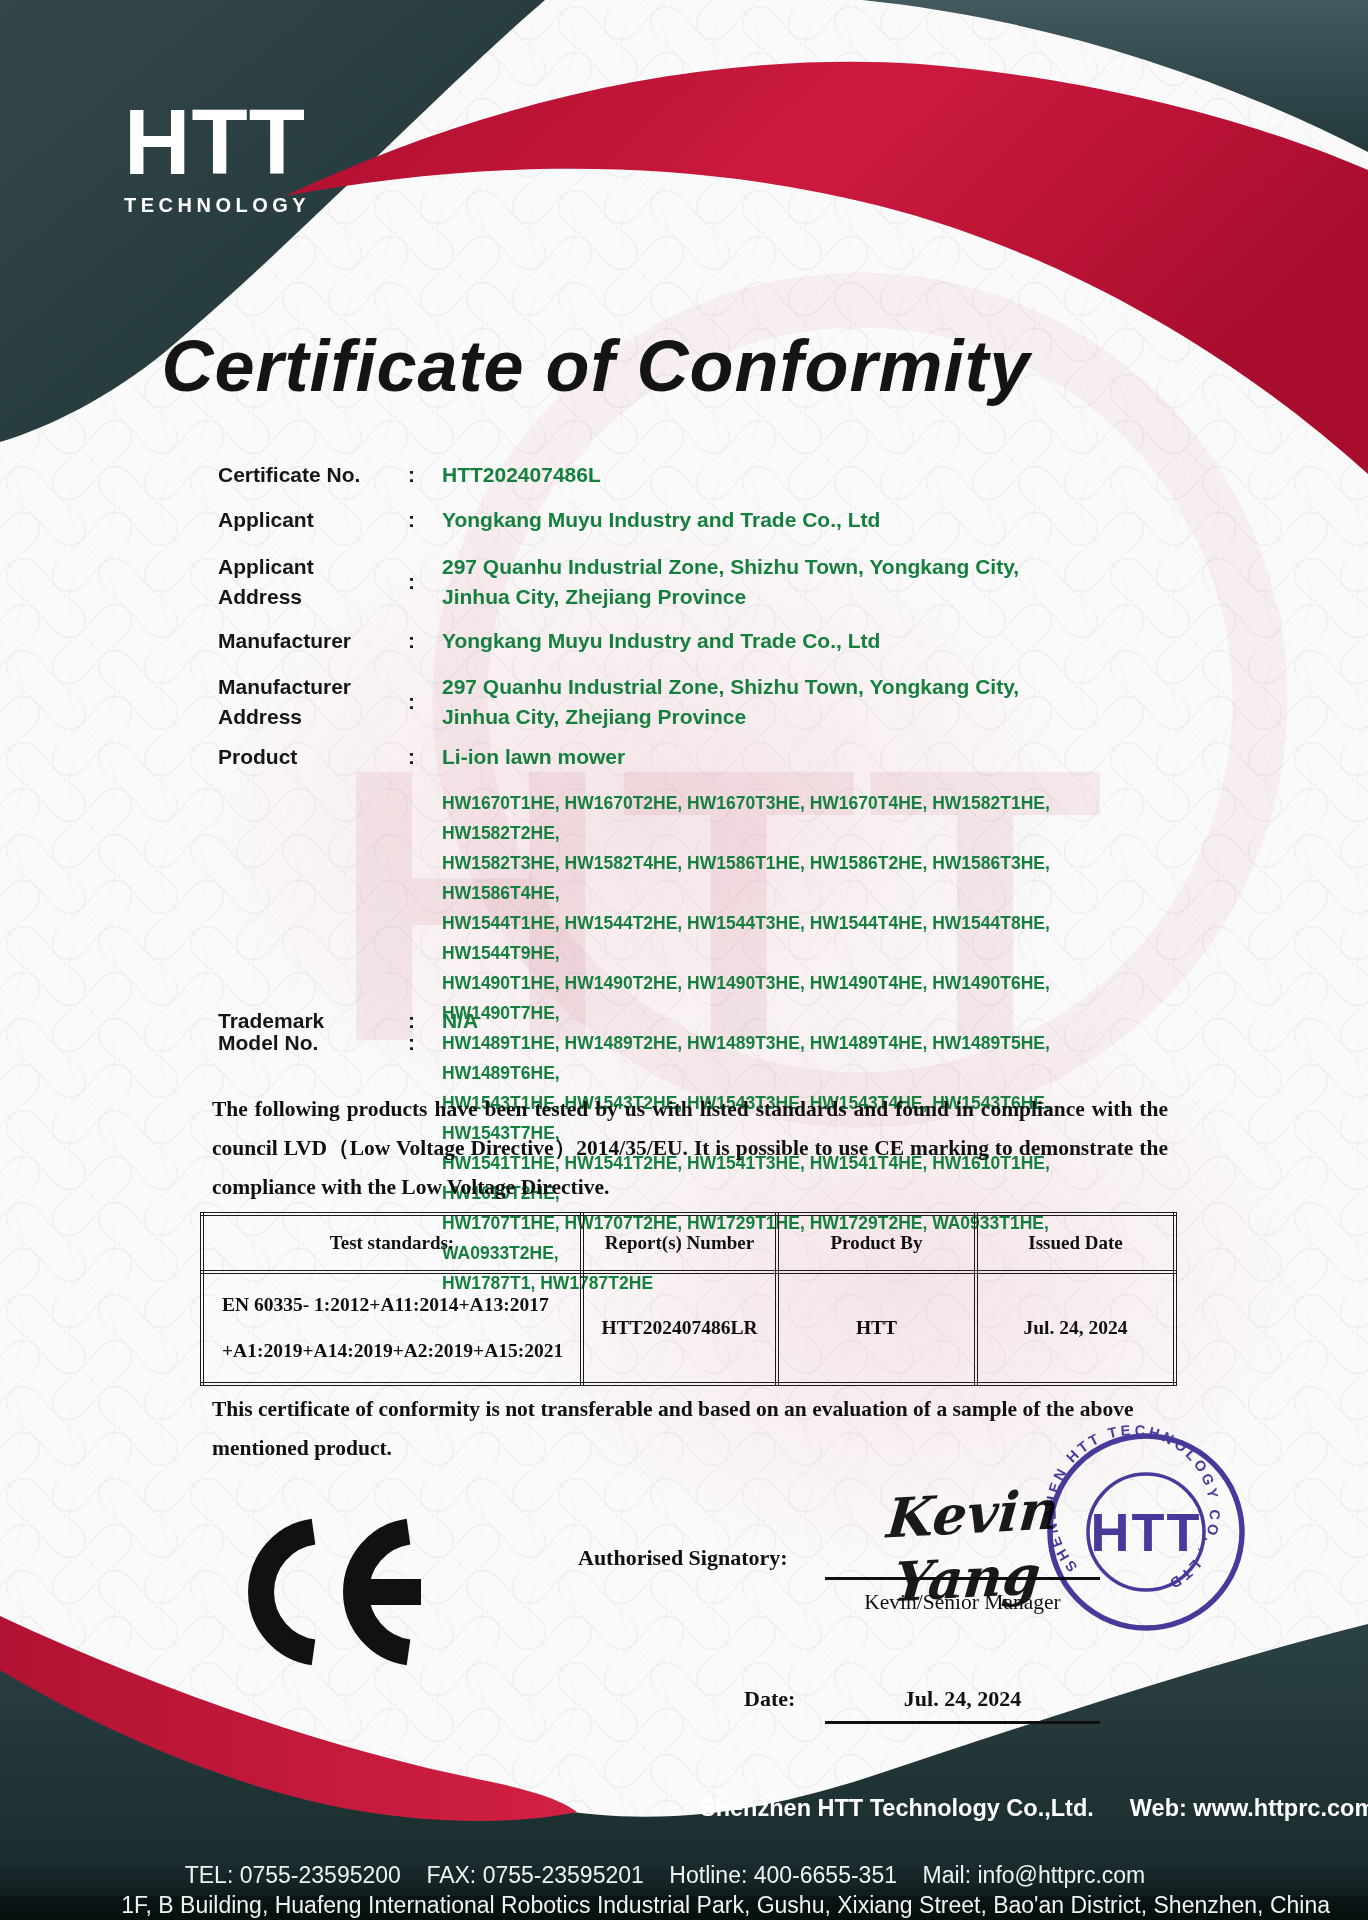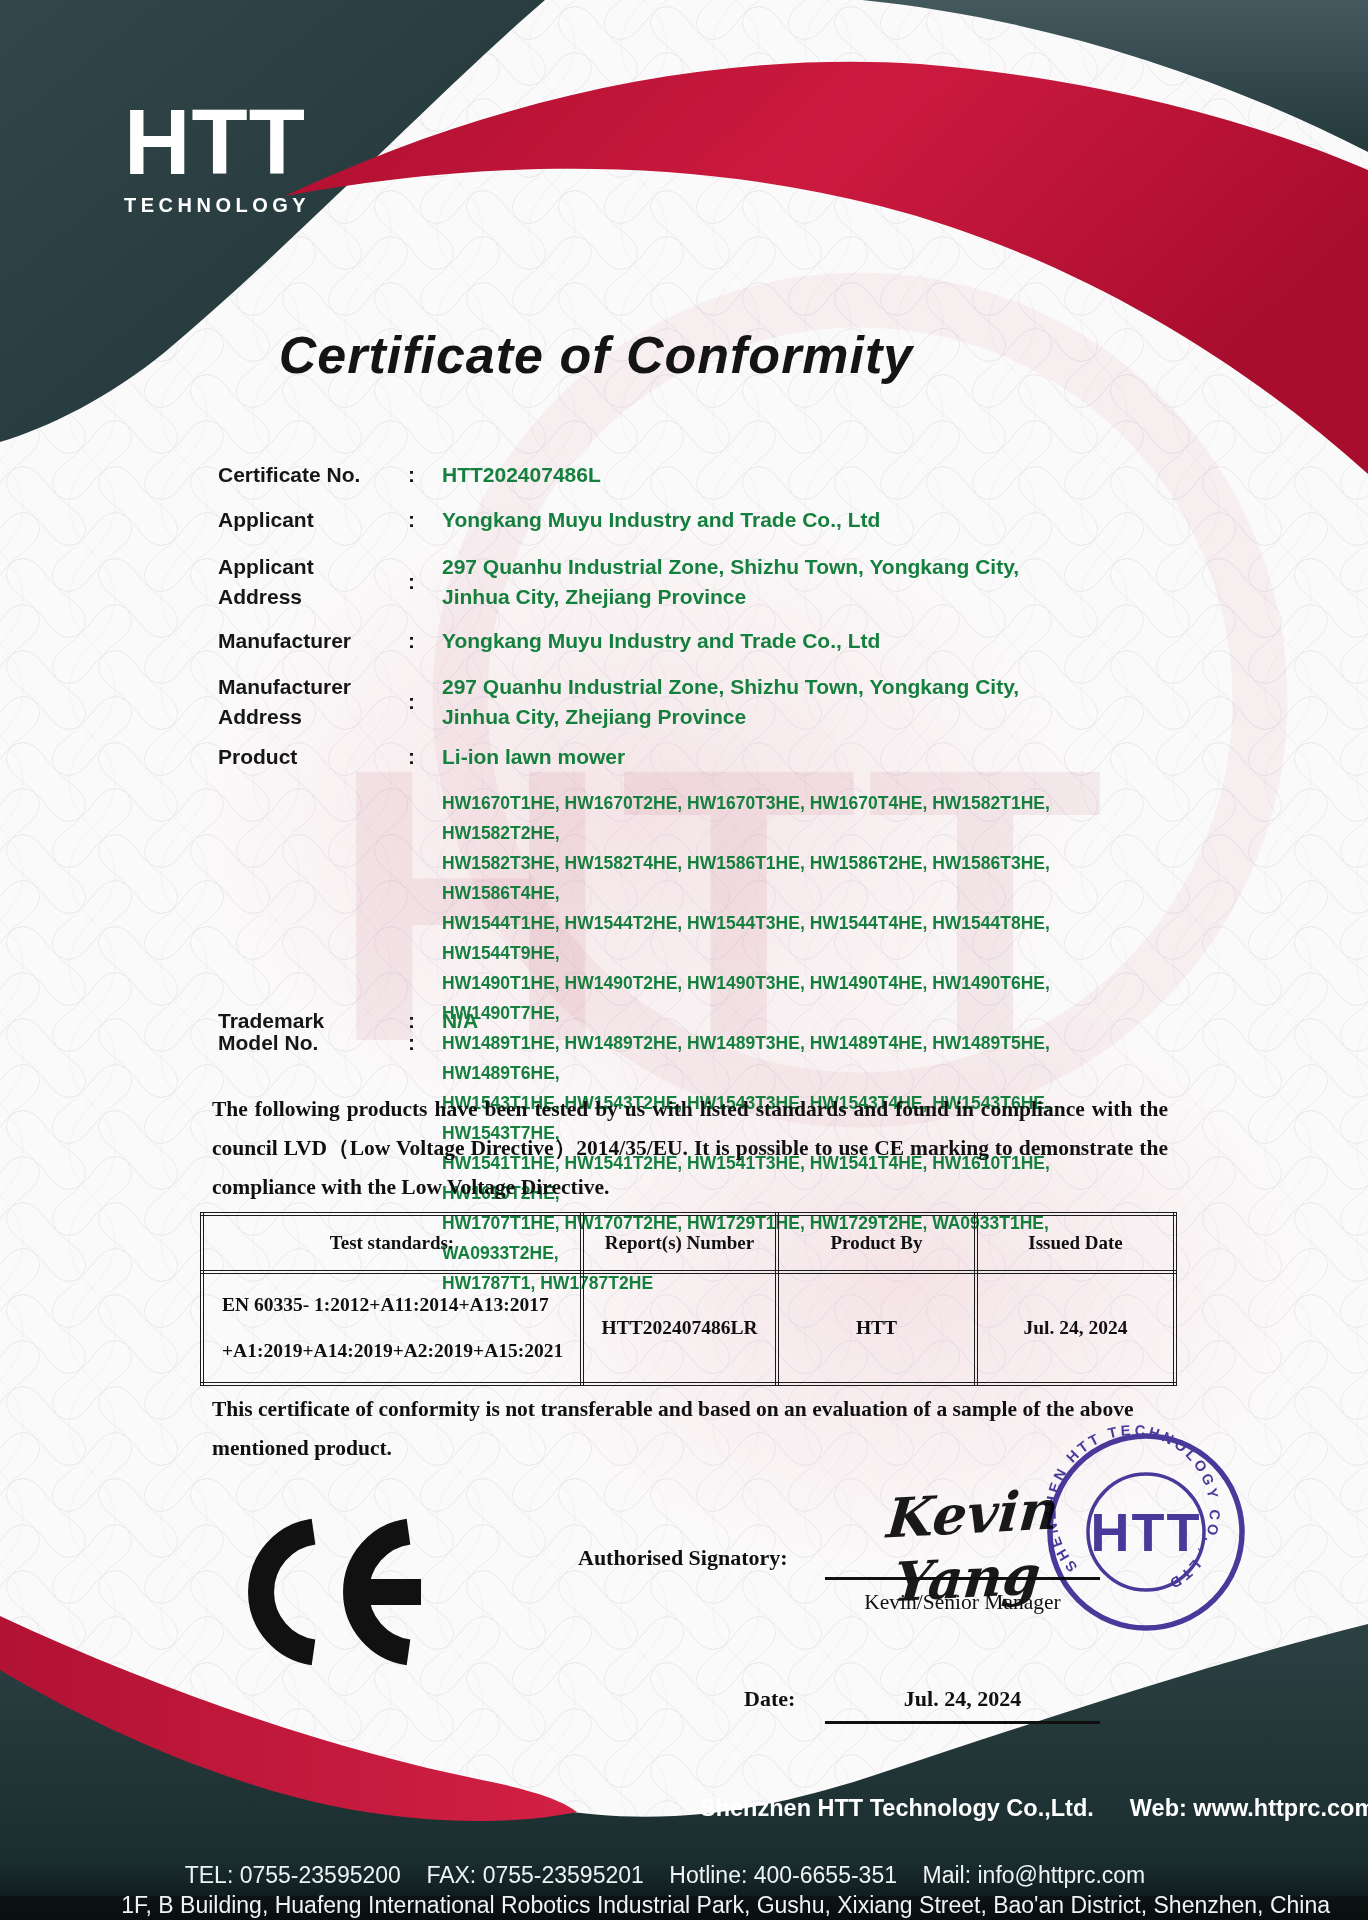--- a/index.html
+++ b/index.html
@@ -8,21 +8,21 @@
   .bg{position:absolute;inset:0;z-index:0;}
   .content{position:absolute;inset:0;z-index:2;}
 
   
   .logo{position:absolute;left:124px;top:96px;color:#ffffff;}
   .logo .big{font-size:92px;font-weight:bold;line-height:92px;letter-spacing:1px;}
   .logo .sub{font-size:20px;font-weight:bold;letter-spacing:4.5px;margin-top:6px;}
 
   
   .title{position:absolute;left:0;top:325px;width:1192px;text-align:center;
-         font-size:52px;font-weight:bold;font-style:italic;color:#141414;letter-spacing:1px;}
+         font-size:72px;font-weight:bold;font-style:italic;color:#141414;letter-spacing:1px;}
 
   
   .frow{position:absolute;left:218px;display:flex;align-items:flex-start;width:960px;}
   .frow .lab{width:190px;font-weight:bold;font-size:21px;line-height:30px;color:#161616;white-space:pre-line;}
   .frow .col{width:34px;font-weight:bold;font-size:21px;line-height:30px;color:#161616;}
   .frow .val{flex:1;font-weight:bold;font-size:21px;line-height:30px;color:#15803d;white-space:pre-line;}
   .frow.model .val{font-size:17.5px;line-height:30px;max-width:710px;}
 
   
   .para{position:absolute;left:212px;width:956px;font-family:"Liberation Serif",serif;

